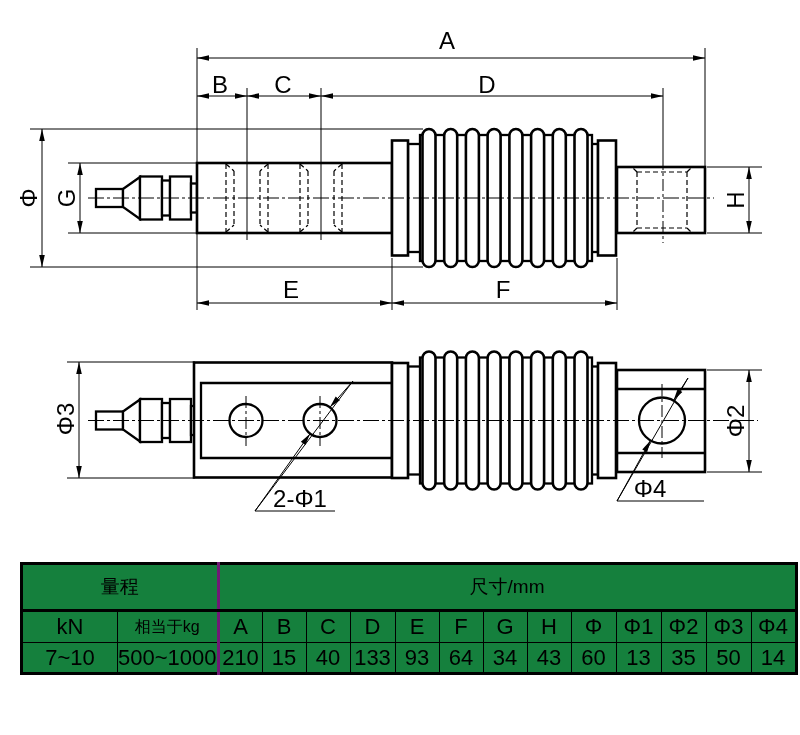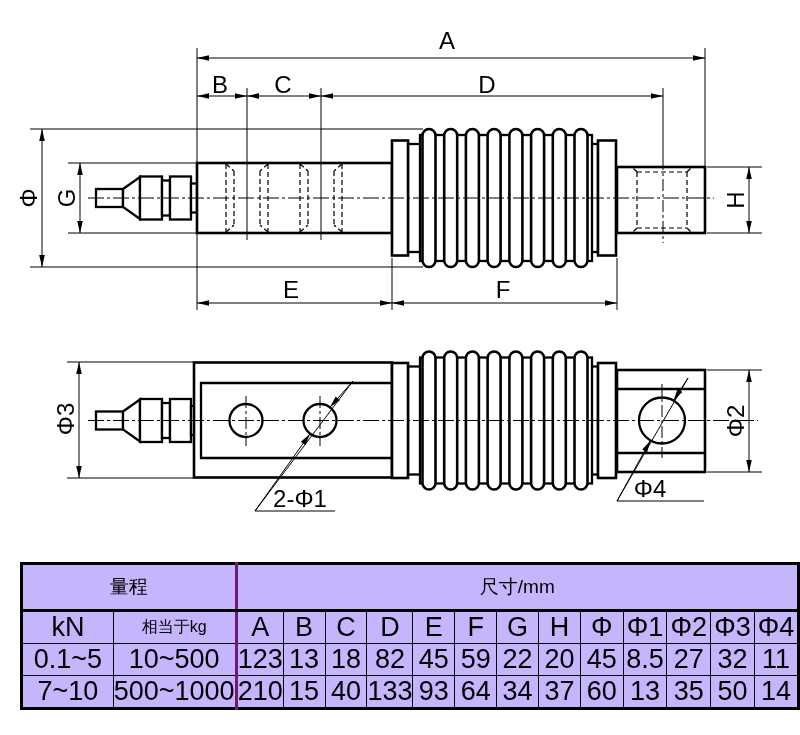--- a/index.html
+++ b/index.html
@@ -3,23 +3,23 @@
 <meta charset="utf-8">
 <style>
   html,body{margin:0;padding:0;background:#fff;}
   #page{position:relative;width:800px;height:735px;background:#fff;overflow:hidden;
         font-family:"Liberation Sans",sans-serif;color:#000;}
   svg{position:absolute;left:0;top:0;}
   svg text{font-family:"Liberation Sans",sans-serif;fill:#000;}
   .dimtxt{font-size:24px;}
   
   #spec-table{position:absolute;left:20px;top:562px;border-collapse:collapse;table-layout:fixed;
-              background:#c4b5fd;}
+              background:#15803d;}
   #spec-table td{border:1.4px solid #000;text-align:center;vertical-align:middle;
-                 font-size:27px;padding:0;overflow:hidden;white-space:nowrap;}
+                 font-size:22px;padding:0;overflow:hidden;white-space:nowrap;}
   #spec-table{border:3px solid #000;}
   #spec-table .cn{font-size:16px;}
   #spec-table .h1{height:44px;font-size:19px;border-bottom:3px solid #000;}
   #spec-table .h2 td{height:30px;}
   #spec-table .dr td{height:29px;}
   #spec-table .secL{border-left:3px solid #701a75;}
 </style>
 </head>
 <body>
 
@@ -209,47 +209,30 @@
     <td>F</td>
     <td>G</td>
     <td>H</td>
     <td>Φ</td>
     <td>Φ1</td>
     <td>Φ2</td>
     <td>Φ3</td>
     <td>Φ4</td>
   </tr>
   <tr class="dr">
-    <td>0.1~5</td>
-    <td>10~500</td>
-    <td class="secL">123</td>
-    <td>13</td>
-    <td>18</td>
-    <td>82</td>
-    <td>45</td>
-    <td>59</td>
-    <td>22</td>
-    <td>20</td>
-    <td>45</td>
-    <td>8.5</td>
-    <td>27</td>
-    <td>32</td>
-    <td>11</td>
-  </tr>
-  <tr class="dr">
     <td>7~10</td>
     <td>500~1000</td>
     <td class="secL">210</td>
     <td>15</td>
     <td>40</td>
     <td>133</td>
     <td>93</td>
     <td>64</td>
     <td>34</td>
-    <td>37</td>
+    <td>43</td>
     <td>60</td>
     <td>13</td>
     <td>35</td>
     <td>50</td>
     <td>14</td>
   </tr>
 </tbody>
     </table>
 
 </div>

